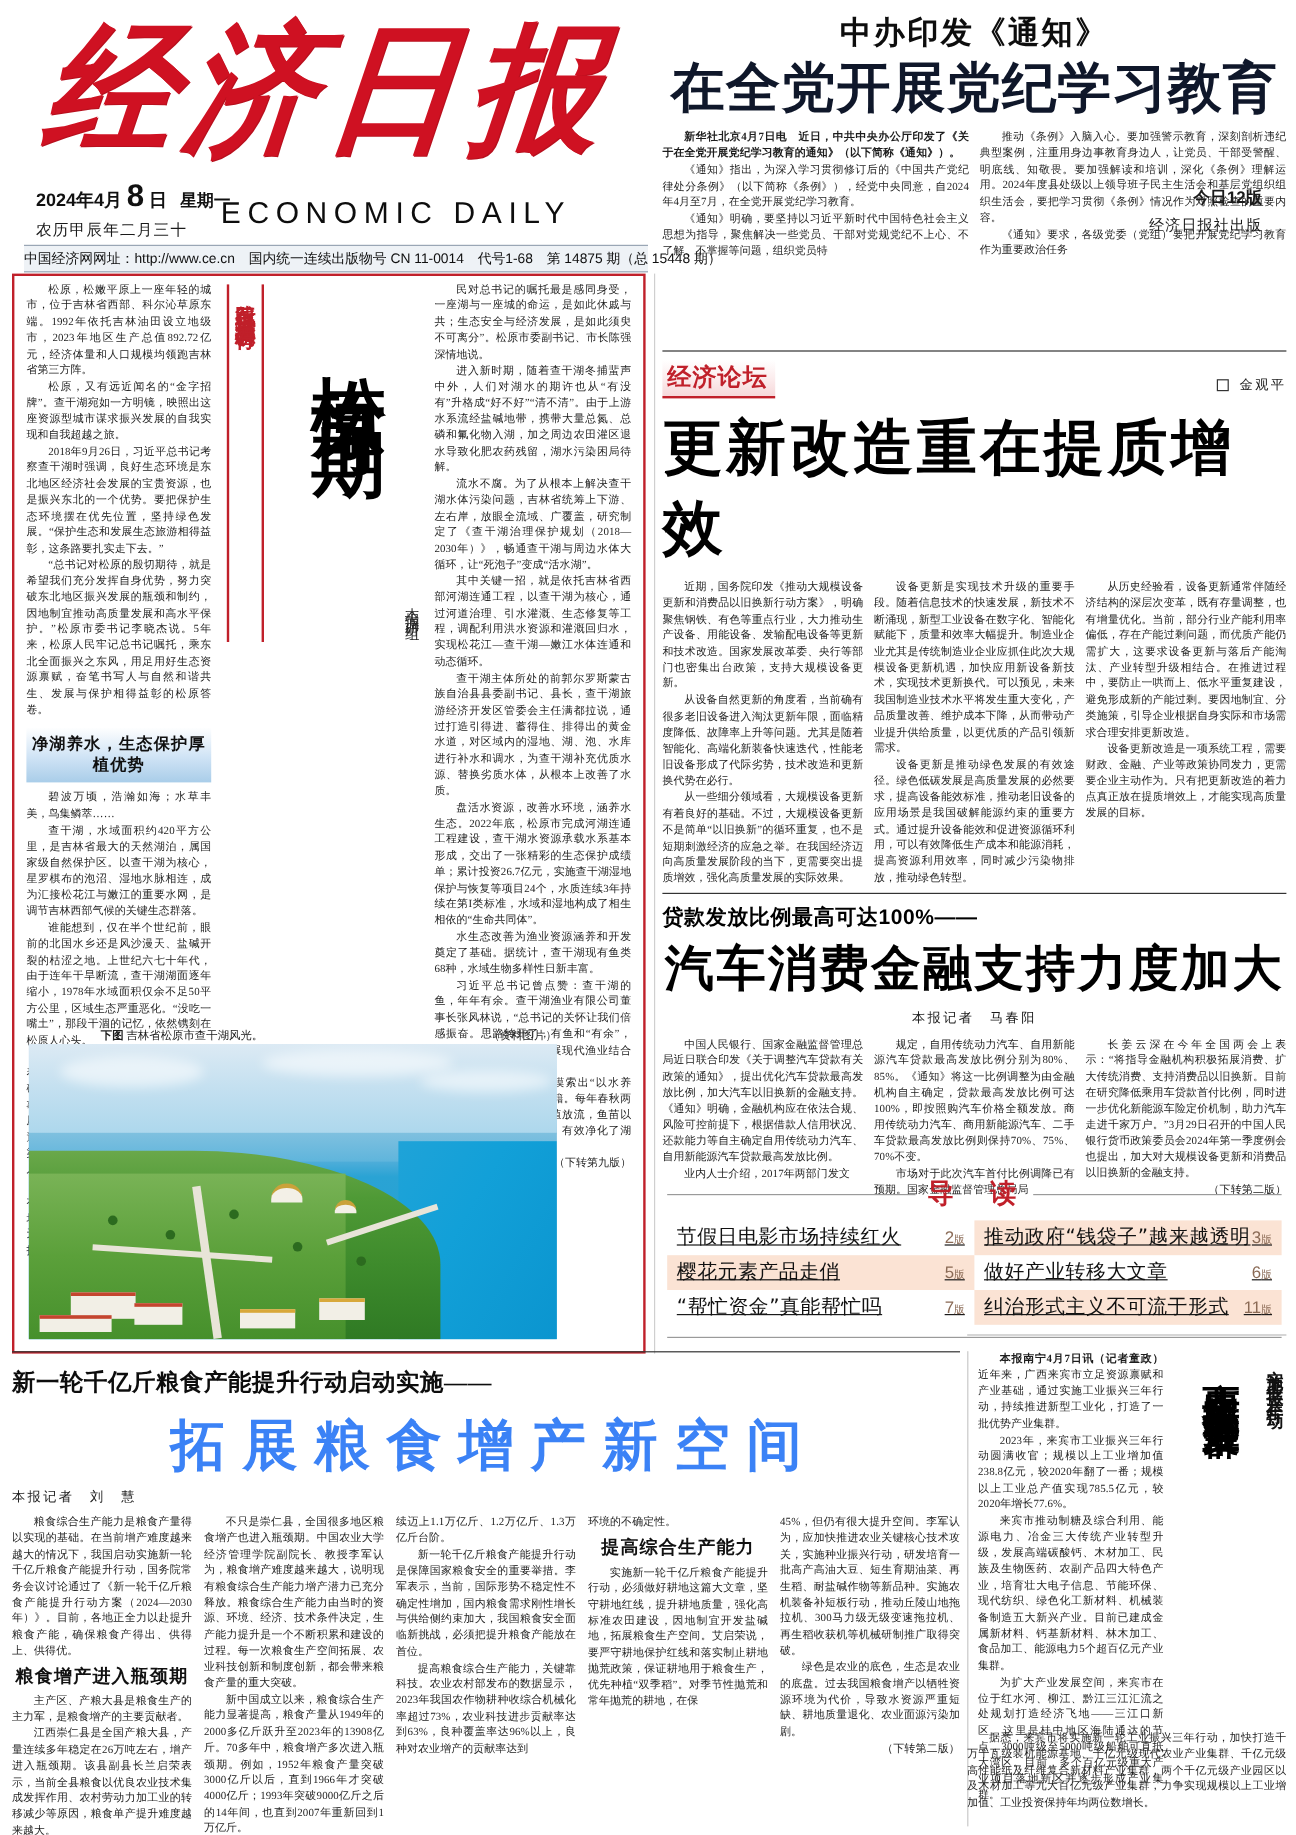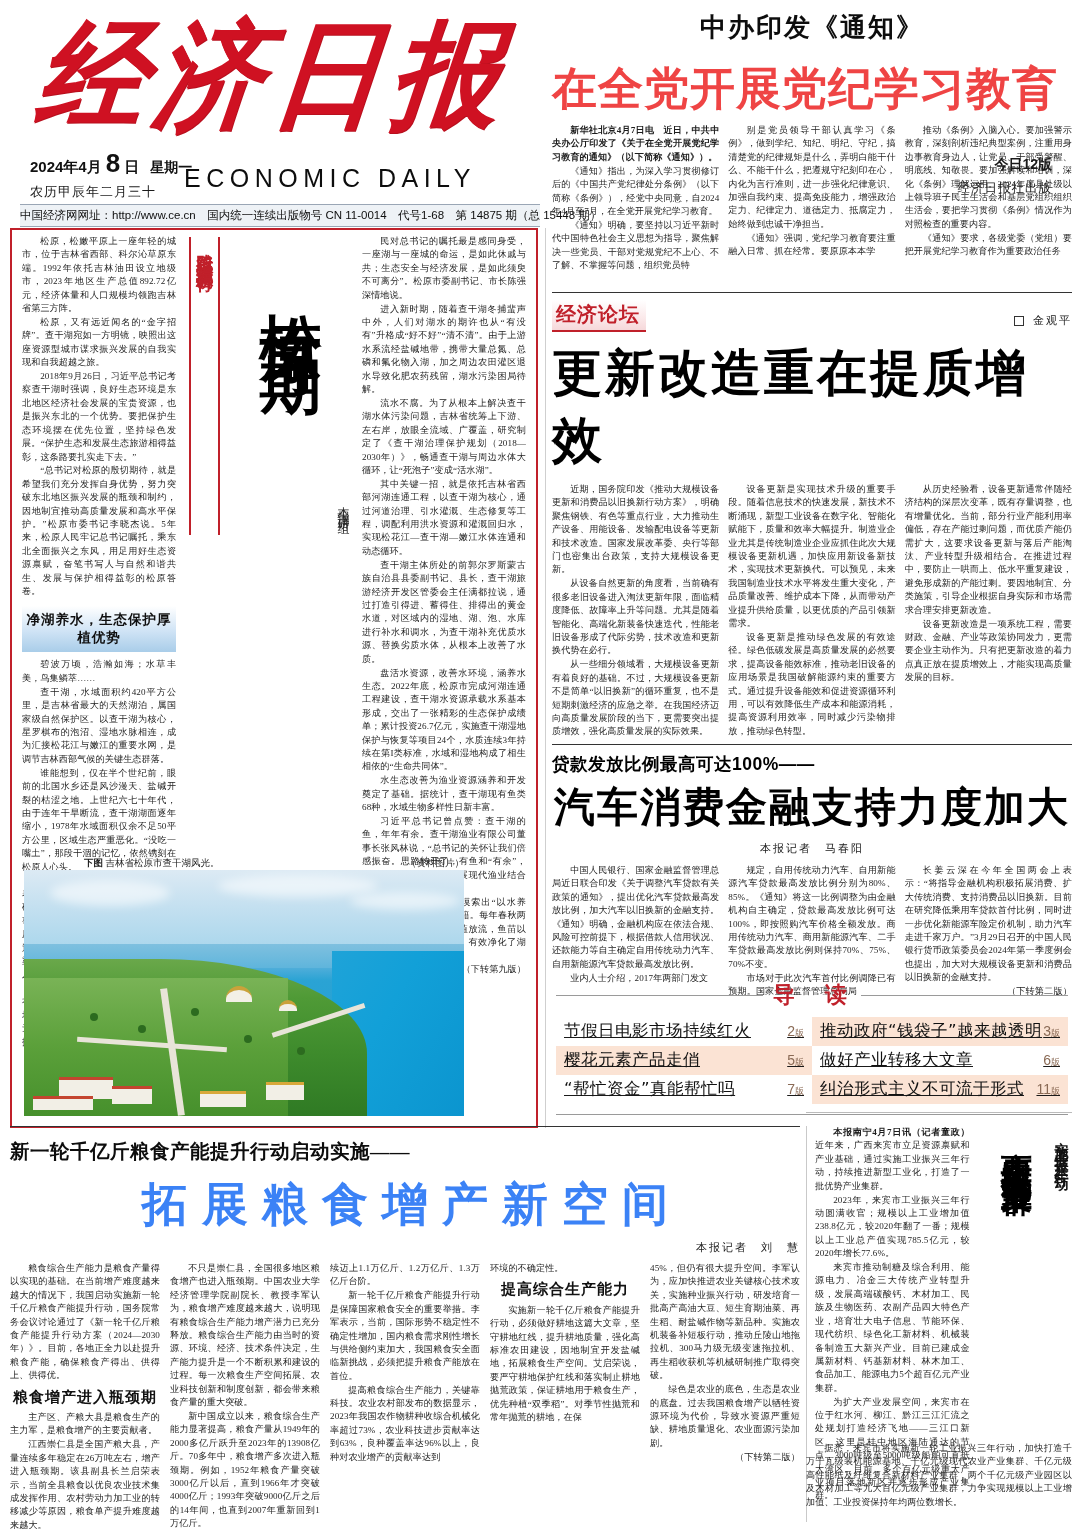--- a/index.html
+++ b/index.html
@@ -131,22 +131,22 @@
 
   
   .right-top { position: absolute; left: 552px; top: 10px; width: 520px; }
   .kicker-c {
     font-family: "Liberation Serif", "DejaVu Serif", serif;
     font-size: 26px; font-weight: 700; text-align: center; letter-spacing: 2px;
     color: #0d0d0d;
   }
   .mainhead-c {
     font-family: "DejaVu Sans", "Liberation Sans", sans-serif;
-    font-size: 45px; font-weight: 700; text-align: left;
-    letter-spacing: 1px; line-height: 55px; color: #ef4444; margin-top: 16px;
+    font-size: 45px; font-weight: 700; text-align: center;
+    letter-spacing: 1px; line-height: 55px; color: #0f172a; margin-top: 0;
   }
   .three-col { display: flex; gap: 9px; margin-top: 8px; }
   .three-col > div { flex: 1; }
 
   
   .forum { position: absolute; left: 552px; top: 300px; width: 520px; }
   .forum-top { display:flex; justify-content: space-between; align-items: flex-end; }
   .forum-tag {
     font-family: "DejaVu Sans", "Liberation Sans", sans-serif;
     font-size: 20px; font-weight: 700; color: #c0202a;
@@ -212,21 +212,21 @@
   .grain { position: absolute; left: 10px; top: 1138px; width: 790px; }
   .grain-kicker {
     font-family: "Liberation Serif", "DejaVu Serif", serif;
     font-size: 19.5px; font-weight: 700; letter-spacing: 0.5px; color:#0d0d0d;
   }
   .grain-head {
     font-family: "DejaVu Sans", "Liberation Sans", sans-serif;
     font-size: 46px; font-weight: 700; text-align: center;
     letter-spacing: 14px; margin: 9px 0 4px 0; padding-left: 14px; color:#3b82f6;
   }
-  .grain-by { font-family: "Liberation Serif", serif; font-size: 11px; text-align:right; letter-spacing: 2px; margin-bottom: 7px;}
+  .grain-by { font-family: "Liberation Serif", serif; font-size: 11px; text-align:left; letter-spacing: 2px; margin-bottom: 7px;}
   .grain-cols { display: flex; gap: 10px; }
   .grain-cols > div { flex: 1; }
   .sub-center {
     font-family: "DejaVu Sans", "Liberation Sans", sans-serif;
     font-size: 15px; font-weight: 700; text-align: center;
     margin: 8px 0 7px 0; letter-spacing: 1px; color:#111;
   }
 
   
   .gx { position: absolute; left: 806px; top: 1126px; width: 266px; height: 396px;
@@ -367,24 +367,20 @@
   <div class="right-top">
     <div class="kicker-c">中办印发《通知》</div>
     <div class="mainhead-c">在全党开展党纪学习教育</div>
     <div class="three-col">
       <div class="body-col">
         <p><span class="lead">新华社北京4月7日电　近日，中共中央办公厅印发了《关于在全党开展党纪学习教育的通知》（以下简称《通知》）。</span></p>
         <p>《通知》指出，为深入学习贯彻修订后的《中国共产党纪律处分条例》（以下简称《条例》），经党中央同意，自2024年4月至7月，在全党开展党纪学习教育。</p>
         <p>《通知》明确，要坚持以习近平新时代中国特色社会主义思想为指导，聚焦解决一些党员、干部对党规党纪不上心、不了解、不掌握等问题，组织党员特</p>
       </div>
       <div class="body-col">
-        <p>别是党员领导干部认真学习《条例》，做到学纪、知纪、明纪、守纪，搞清楚党的纪律规矩是什么，弄明白能干什么、不能干什么，把遵规守纪刻印在心，内化为言行准则，进一步强化纪律意识、加强自我约束、提高免疫能力，增强政治定力、纪律定力、道德定力、抵腐定力，始终做到忠诚干净担当。</p>
-        <p>《通知》强调，党纪学习教育要注重融入日常、抓在经常。要原原本本学</p>
-      </div>
-      <div class="body-col">
         <p>推动《条例》入脑入心。要加强警示教育，深刻剖析违纪典型案例，注重用身边事教育身边人，让党员、干部受警醒、明底线、知敬畏。要加强解读和培训，深化《条例》理解运用。2024年度县处级以上领导班子民主生活会和基层党组织组织生活会，要把学习贯彻《条例》情况作为对照检查的重要内容。</p>
         <p>《通知》要求，各级党委（党组）要把开展党纪学习教育作为重要政治任务</p>
       </div>
     </div>
   </div>
 
   <div class="topbar-line"></div>
 
   <div class="forum">
     <div class="forum-top">

